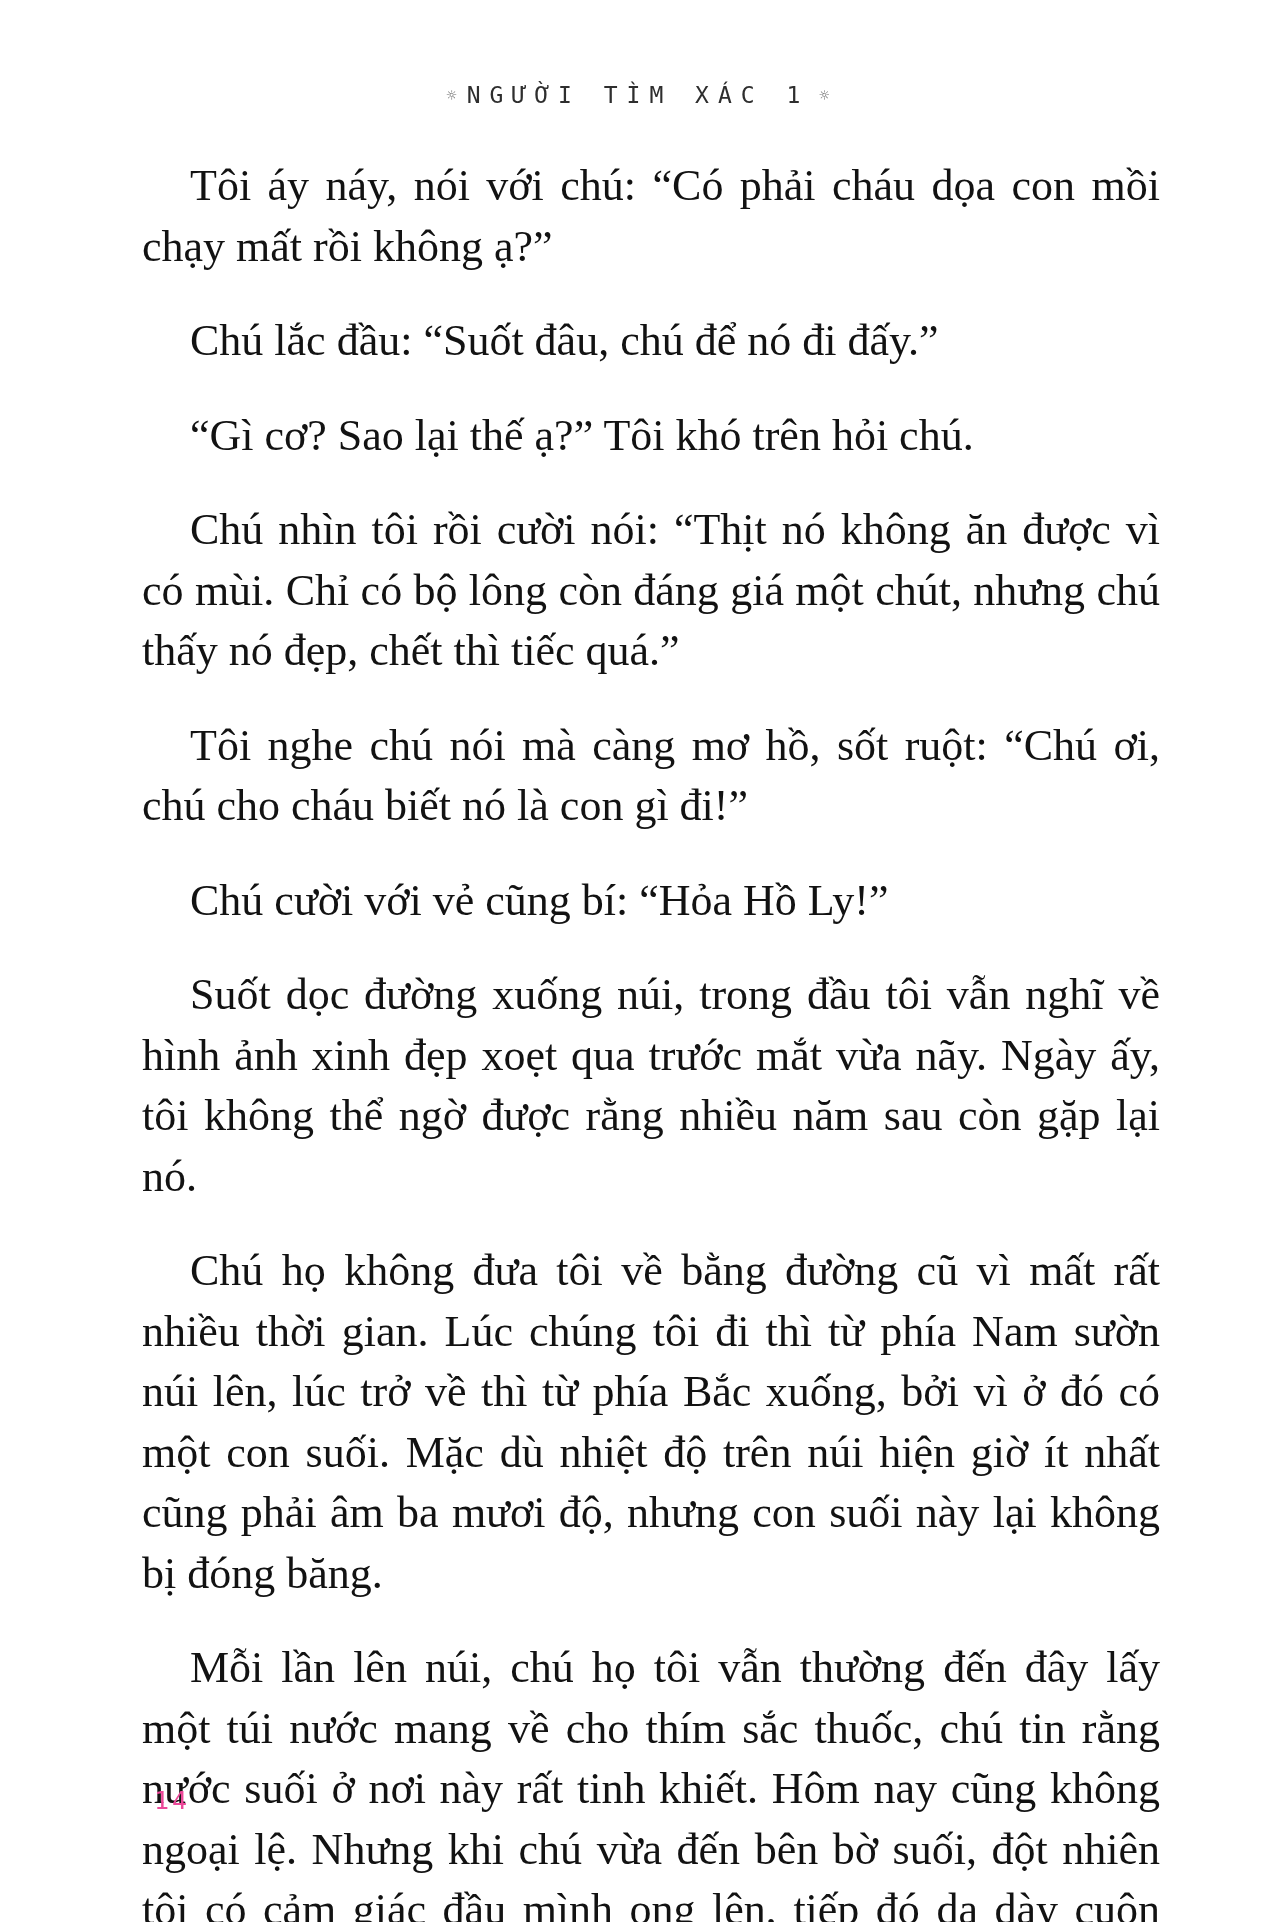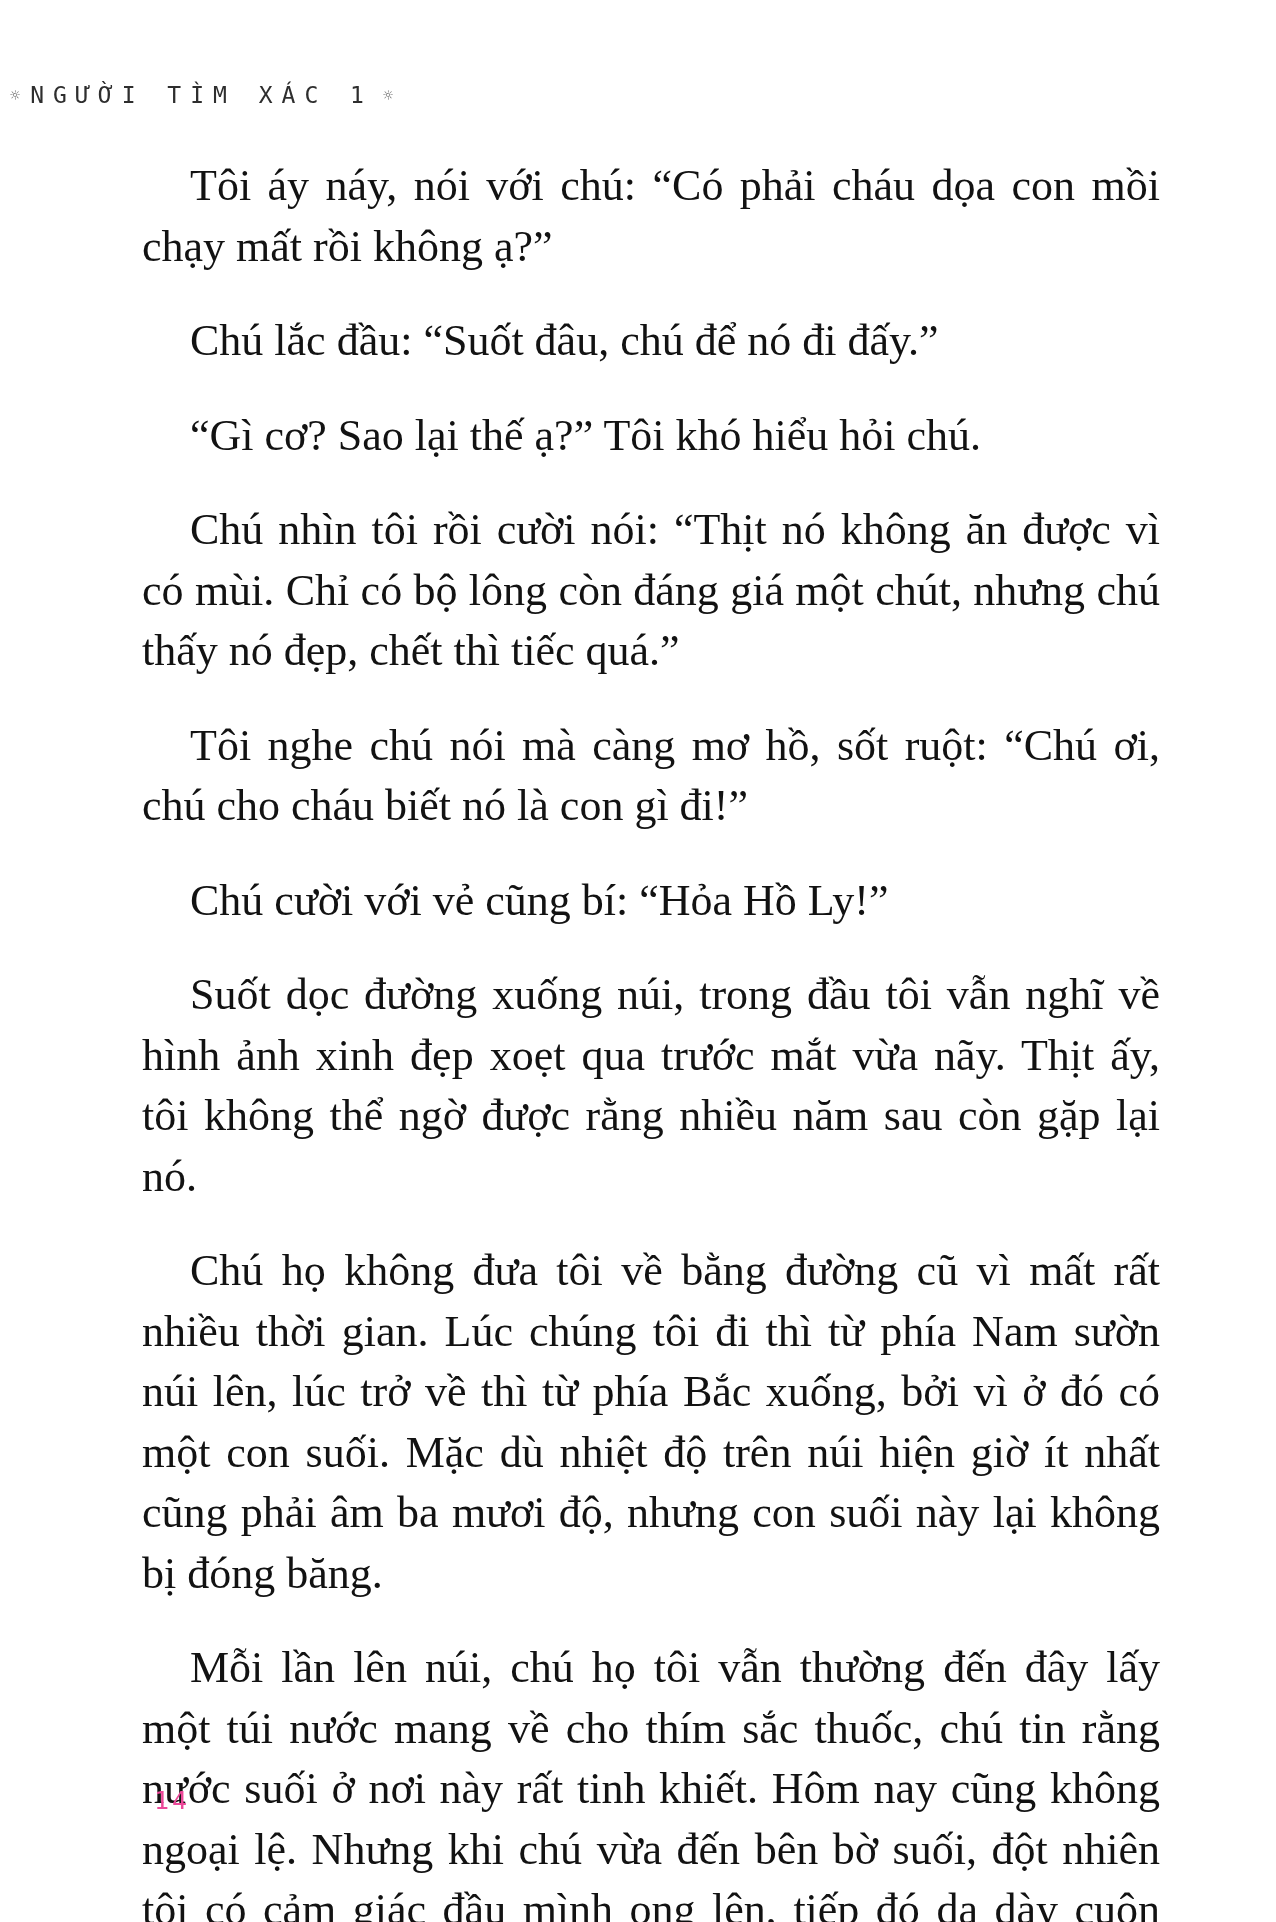--- a/index.html
+++ b/index.html
@@ -17,20 +17,21 @@
     overflow: hidden;
     font-family: "Liberation Serif", "DejaVu Serif", serif;
     color: #111111;
   }
 
   .running-header {
     position: absolute;
     top: 82px;
     left: 0;
     width: 100%;
+    text-align: center;
     font-family: "DejaVu Sans Mono", "Liberation Mono", monospace;
     font-size: 23px;
     letter-spacing: 9px;
     color: #2e2e2e;
     white-space: nowrap;
   }
 
   .running-header .ornament {
     font-size: 17px;
     color: #6a6a6a;
@@ -71,24 +72,24 @@
 
 <div class="page">
 
   <div class="running-header">
     <span class="ornament">☼</span><span>NGƯỜI TÌM XÁC 1</span><span class="ornament">☼</span>
   </div>
 
   <div class="body-text">
     <p>Tôi áy náy, nói với chú: “Có phải cháu dọa con mồi chạy mất rồi không ạ?”</p>
     <p>Chú lắc đầu: “Suốt đâu, chú để nó đi đấy.”</p>
-    <p>“Gì cơ? Sao lại thế ạ?” Tôi khó hiểu hỏi chú.</p>
+    <p>“Gì cơ? Sao lại thế ạ?” Tôi khó trên hỏi chú.</p>
     <p>Chú nhìn tôi rồi cười nói: “Thịt nó không ăn được vì có mùi. Chỉ có bộ lông còn đáng giá một chút, nhưng chú thấy nó đẹp, chết thì tiếc quá.”</p>
     <p>Tôi nghe chú nói mà càng mơ hồ, sốt ruột: “Chú ơi, chú cho cháu biết nó là con gì đi!”</p>
     <p>Chú cười với vẻ cũng bí: “Hỏa Hồ Ly!”</p>
-    <p>Suốt dọc đường xuống núi, trong đầu tôi vẫn nghĩ về hình ảnh xinh đẹp xoẹt qua trước mắt vừa nãy. Thịt ấy, tôi không thể ngờ được rằng nhiều năm sau còn gặp lại nó.</p>
+    <p>Suốt dọc đường xuống núi, trong đầu tôi vẫn nghĩ về hình ảnh xinh đẹp xoẹt qua trước mắt vừa nãy. Ngày ấy, tôi không thể ngờ được rằng nhiều năm sau còn gặp lại nó.</p>
     <p>Chú họ không đưa tôi về bằng đường cũ vì mất rất nhiều thời gian. Lúc chúng tôi đi thì từ phía Nam sườn núi lên, lúc trở về thì từ phía Bắc xuống, bởi vì ở đó có một con suối. Mặc dù nhiệt độ trên núi hiện giờ ít nhất cũng phải âm ba mươi độ, nhưng con suối này lại không bị đóng băng.</p>
     <p>Mỗi lần lên núi, chú họ tôi vẫn thường đến đây lấy một túi nước mang về cho thím sắc thuốc, chú tin rằng nước suối ở nơi này rất tinh khiết. Hôm nay cũng không ngoại lệ. Nhưng khi chú vừa đến bên bờ suối, đột nhiên tôi có cảm giác đầu mình ong lên, tiếp đó dạ dày cuộn trào muốn nôn, sau đó mồ hôi lạnh trên người thi nhau chảy xuống. Chú vẫn đang ngồi xổm bên dòng suối lấy nước vào túi nên không nhận thấy sự khác thường của tôi.</p>
   </div>
 
   <div class="page-number">14</div>
 
 </div>
 
 </body></html>

